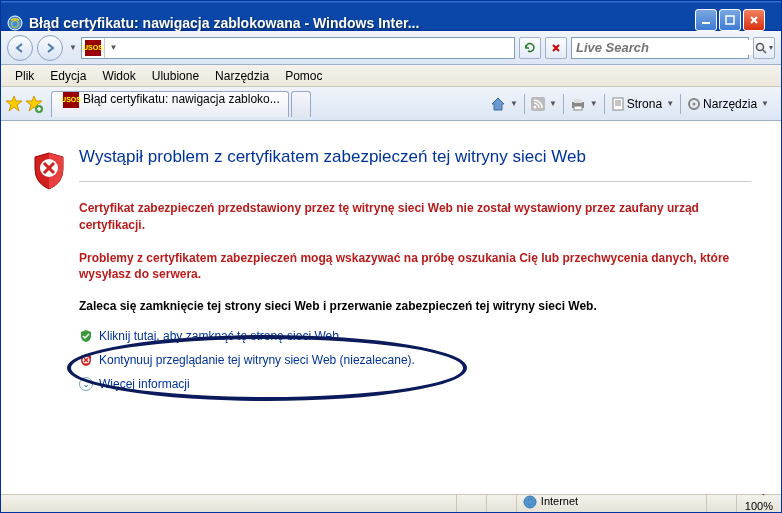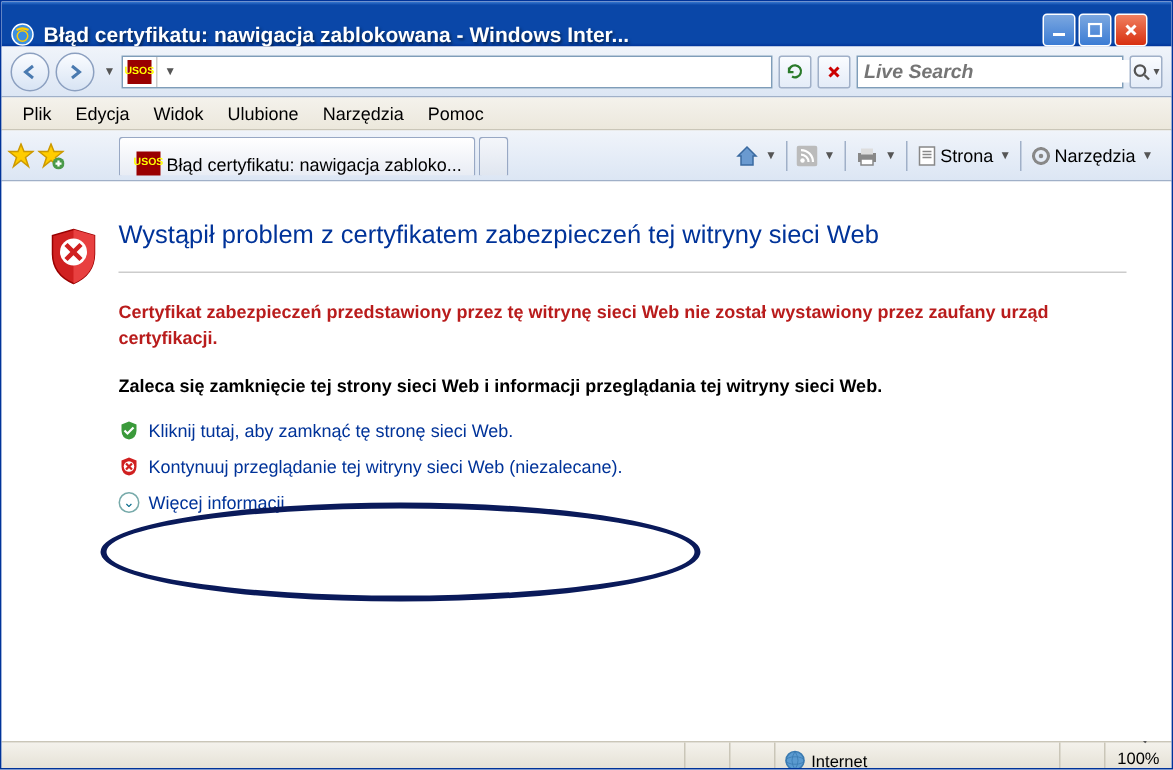--- a/index.html
+++ b/index.html
@@ -23,21 +23,21 @@
 .sm-btn { width: 22px; height: 22px; border: 1px solid #a0b0c8; background: linear-gradient(to bottom, #fafcff, #e4ecf8); display: flex; align-items: center; justify-content: center; cursor: pointer; border-radius: 2px; }
 .sm-btn.red { color: #c00; font-weight: bold; }
 .search-wrap { width: 178px; display: flex; align-items: center; height: 22px; border: 1px solid #7f9db9; background: #fff; }
 .search-input { flex: 1; border: none; font-size: 13px; color: #a21caf; font-style: italic; outline: none; padding: 0 4px; font-weight: bold; }
 
 .menubar { height: 22px; background: linear-gradient(to bottom, #f4f2ec, #ece8dc); border-bottom: 1px solid #cac6b8; display: flex; align-items: center; padding: 0 6px; }
 .menu-item { font-size: 12px; padding: 2px 8px; cursor: pointer; }
 
 .tab-toolbar { height: 34px; background: linear-gradient(to bottom, #f0f4fa, #dce6f4); border-bottom: 1px solid #a0b0c8; display: flex; align-items: center; padding: 0 4px; }
 .fav-star { width: 18px; height: 18px; margin-right: 2px; cursor: pointer; }
-.tab { height: 26px; display: flex; align-items: flex-end; background: linear-gradient(to bottom, #fff, #e8ecf4); border: 1px solid #98a8c4; border-bottom: none; border-radius: 3px 3px 0 0; padding: 0 8px; margin-right: 2px; max-width: 290px; cursor: pointer; margin-left: 28px; }
+.tab { height: 26px; display: flex; align-items: flex-start; background: linear-gradient(to bottom, #fff, #e8ecf4); border: 1px solid #98a8c4; border-bottom: none; border-radius: 3px 3px 0 0; padding: 0 8px; margin-right: 2px; max-width: 290px; cursor: pointer; }
 .tab .addr-icon { margin-right: 4px; }
 .tab-label { font-size: 12px; white-space: nowrap; overflow: hidden; text-overflow: ellipsis; }
 .tab-new { width: 20px; height: 26px; border: 1px solid #98a8c4; border-bottom: none; background: linear-gradient(to bottom, #f4f6fa, #e0e6f0); border-radius: 3px 3px 0 0; cursor: pointer; }
 .tb-spacer { flex: 1; }
 .tb-group { display: flex; align-items: center; gap: 6px; padding: 0 8px; }
 .tb-btn { display: flex; align-items: center; font-size: 12px; cursor: pointer; gap: 2px; }
 .tb-sep { width: 1px; height: 20px; background: #a0b0c8; }
 .dd-arrow { font-size: 8px; color: #555; margin-left: 2px; }
 
 .content { position: relative; height: 373px; overflow-y: scroll; background: #fff; padding: 26px 30px; }
@@ -50,21 +50,21 @@
 .cert-para { font-size: 12px; color: #b91c1c; line-height: 1.4; margin-bottom: 16px; font-weight: bold; }
 .cert-strong { font-size: 12px; font-weight: bold; color: #000; margin-bottom: 16px; }
 .cert-action { display: flex; align-items: center; font-size: 12px; margin-bottom: 10px; }
 .cert-action a { color: #003399; text-decoration: none; }
 .action-icon { width: 14px; height: 14px; margin-right: 6px; }
 .expand-wrap { display: flex; align-items: center; margin-top: 6px; }
 .expand-arrow { width: 14px; height: 14px; border: 1px solid #7aa; border-radius: 50%; display: flex; align-items: center; justify-content: center; font-size: 9px; color: #068; margin-right: 6px; }
 .ellipse-annot { position: absolute; border: 4px solid #0a1a5a; border-radius: 50%; pointer-events: none; }
 
 .statusbar { height: 20px; background: linear-gradient(to bottom, #f4f2ec, #e4e0d4); border-top: 1px solid #cac6b8; display: flex; align-items: center; font-size: 11px; }
-.st-cell { border-right: 1px solid #cac6b8; height: 100%; display: flex; align-items: flex-end; padding: 0 6px; }
+.st-cell { border-right: 1px solid #cac6b8; height: 100%; display: flex; align-items: flex-start; padding: 0 6px; }
 .st-flex { flex: 1; }
 .zoom-cell { display: flex; align-items: center; padding: 0 8px; gap: 4px; flex-direction: column; }
 
 ::-webkit-scrollbar { width: 17px; }
 ::-webkit-scrollbar-track { background: #f0f0ea; border-left: 1px solid #d4d0c8; }
 ::-webkit-scrollbar-thumb { background: linear-gradient(to right, #e4eaf4, #c4d4ec); border: 1px solid #98a8c4; border-radius: 2px; }
 ::-webkit-scrollbar-button { height: 17px; background: linear-gradient(to bottom, #e4eaf4, #c4d4ec); border: 1px solid #98a8c4; }
 </style>
 </head>
 <body>
@@ -222,21 +222,22 @@
         <path d="M18 2 L32 6 L32 18 Q32 32 18 38 Q4 32 4 18 L4 6 Z" fill="#d02020" stroke="#900" stroke-width="1"></path>
         <path d="M18 2 L32 6 L32 18 Q32 32 18 38 Z" fill="#e84040"></path>
         <circle cx="18" cy="17" r="9" fill="#fff"></circle>
         <path d="M13 12 L23 22 M23 12 L13 22" stroke="#d02020" stroke-width="3"></path>
       </svg>
     </div>
     <div class="content-body">
       <h1 class="cert-heading">Wystąpił problem z certyfikatem zabezpieczeń tej witryny sieci Web</h1>
       <hr class="divider">
       <p class="cert-para">Certyfikat zabezpieczeń przedstawiony przez tę witrynę sieci Web nie został wystawiony przez zaufany urząd certyfikacji.</p>
-      <p class="cert-strong">Zaleca się zamknięcie tej strony sieci Web i informacji przeglądania tej witryny sieci Web.</p>
+      <p class="cert-para">Problemy z certyfikatem zabezpieczeń mogą wskazywać na próbę oszukania Cię lub przechwycenia danych, które wysyłasz do serwera.</p>
+      <p class="cert-strong">Zaleca się zamknięcie tej strony sieci Web i przerwanie zabezpieczeń tej witryny sieci Web.</p>
       <div class="cert-action">
         <svg class="action-icon" viewBox="0 0 14 14">
             <path d="M7 1 L12 3 L12 7 Q12 12 7 13 Q2 12 2 7 L2 3 Z" fill="#3a9a3a"></path>
             <path d="M4 7 L6 9 L10 5" stroke="#fff" stroke-width="1.5" fill="none"></path>
           </svg>
         <a href="#">Kliknij tutaj, aby zamknąć tę stronę sieci Web.</a>
       </div>
       <div class="cert-action">
         <svg class="action-icon" viewBox="0 0 14 14">
             <path d="M7 1 L12 3 L12 7 Q12 12 7 13 Q2 12 2 7 L2 3 Z" fill="#d02020"></path>

